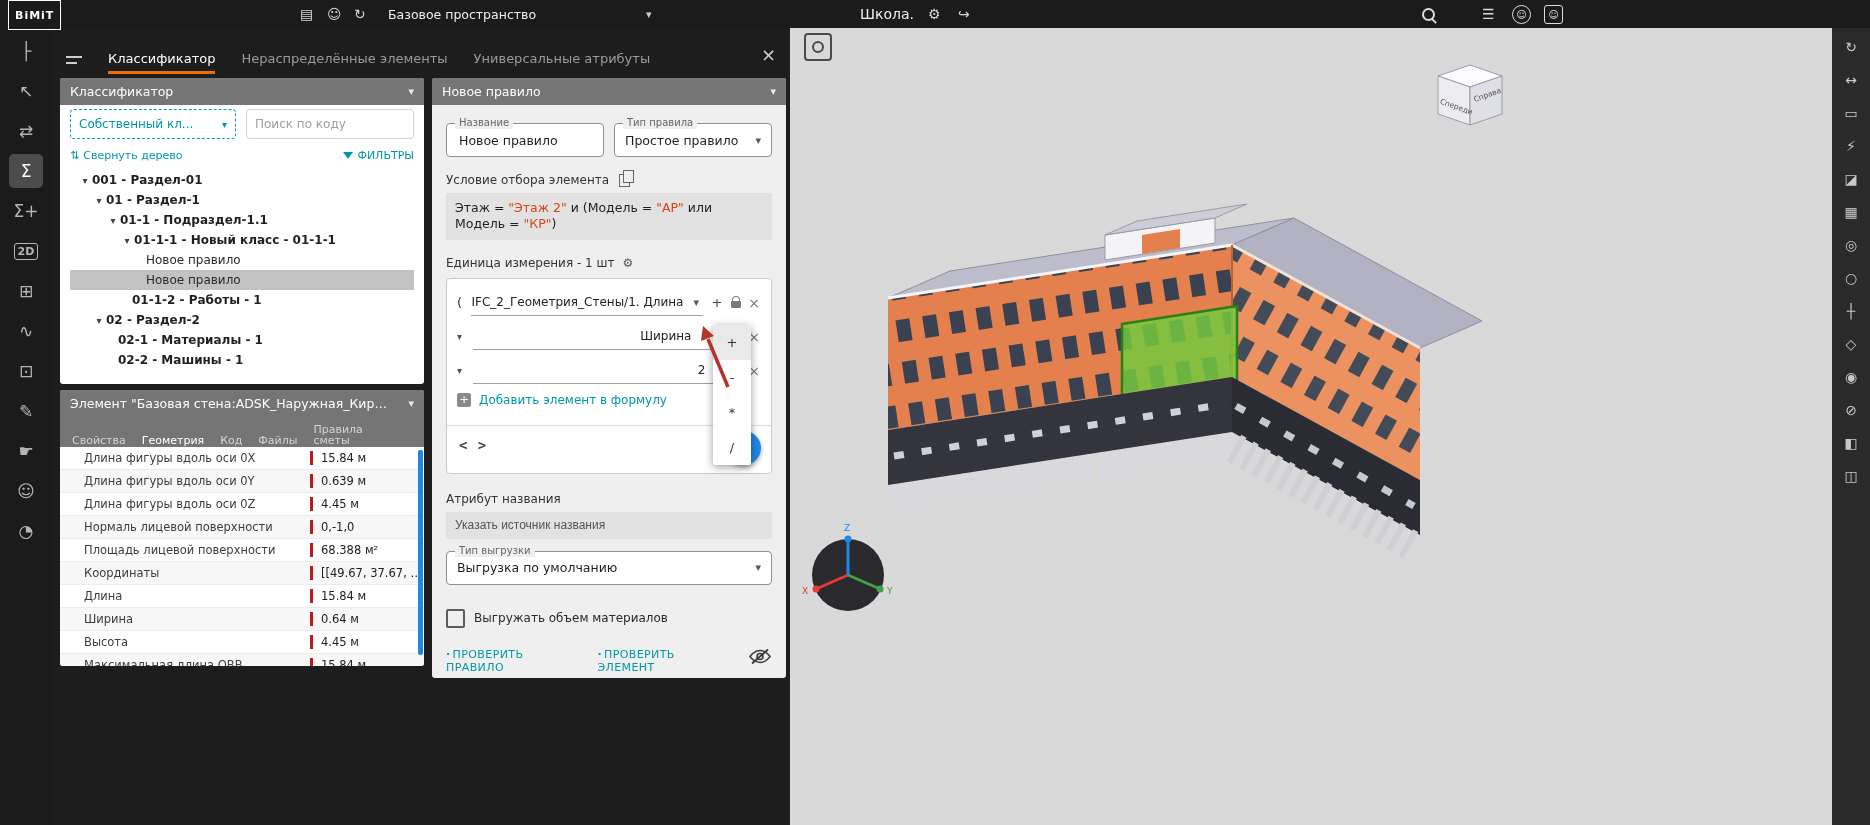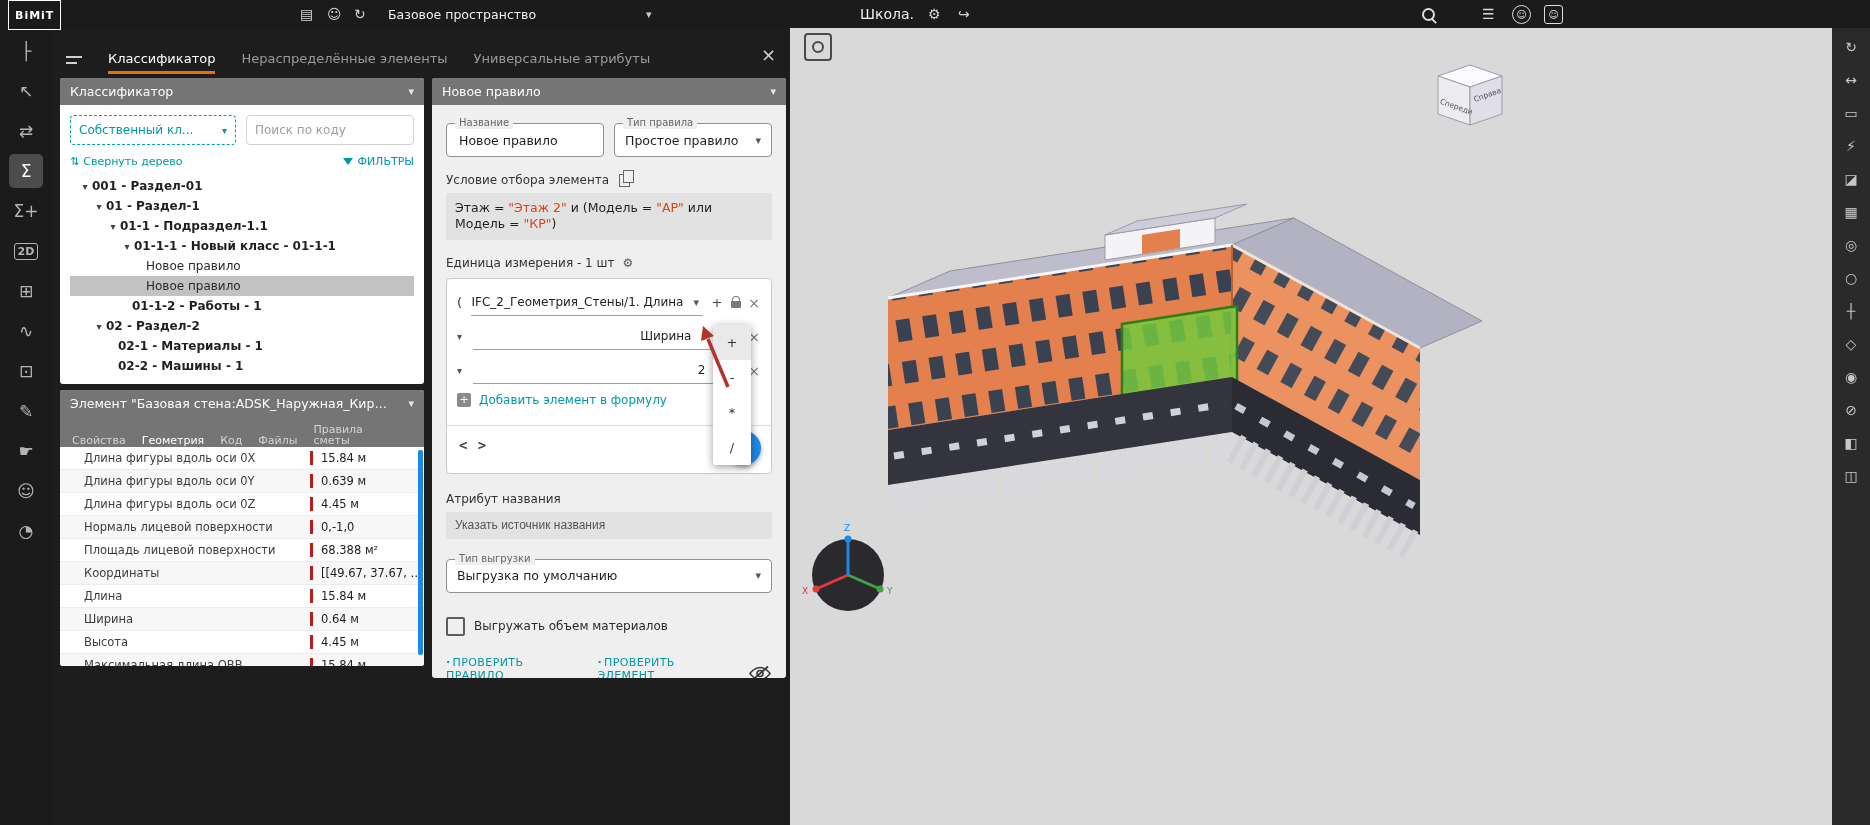--- a/index.html
+++ b/index.html
@@ -29,21 +29,21 @@
   .tune-icon::before{top:2px;width:16px}.tune-icon::after{top:8px;width:11px}
   .ptab{font-size:13px;color:#9a9a9a;padding-bottom:8px;cursor:pointer;white-space:nowrap}
   .ptab.active{color:#fff;border-bottom:3px solid #ef6c00;padding-bottom:5px}
   .panel-close{position:absolute;right:14px;top:16px;font-size:18px;color:#cfcfcf;cursor:pointer}
   .card{position:absolute;background:#fff;border-radius:3px;overflow:hidden}
   .card-header{height:27px;background:#757575;color:#fff;display:flex;align-items:center;justify-content:space-between;
                padding:0 10px;font-size:12.5px}
   .card-header .hcaret{color:#e8e8e8;font-size:11px}
   
   .card-classifier{left:8px;top:50px;width:364px;height:306px}
-  .cls-body{padding:10px 10px 0 10px}
+  .cls-body{padding:4px 10px 0 10px}
   .cls-row{display:flex;gap:10px}
   .chip{flex:1;border:1px dashed #00a0af;color:#0097a7;border-radius:4px;height:30px;display:flex;align-items:center;
         justify-content:space-between;padding:0 8px;box-sizing:border-box;cursor:pointer;font-size:12px}
   .code-search{flex:1;height:30px;border:1px solid #d0d0d0;border-radius:4px;padding:0 8px;box-sizing:border-box;
         font-size:12px;font-family:inherit;color:#333;background:#fff}
   .code-search::placeholder{color:#9e9e9e}
   .links-row{display:flex;justify-content:space-between;align-items:center;margin-top:10px;font-size:11px;color:#0097a7}
   .link{display:flex;align-items:center;gap:4px;cursor:pointer}
   .funnel{width:0;height:0;border-left:5px solid transparent;border-right:5px solid transparent;border-top:7px solid #0097a7;display:inline-block}
   .tree{margin-top:8px}
@@ -95,24 +95,24 @@
   .confirm-btn{position:absolute;right:10px;top:152px;width:34px;height:34px;border-radius:50%;background:#1e88e5;color:#fff;
             display:flex;align-items:center;justify-content:center;font-size:16px;box-shadow:0 2px 5px rgba(0,0,0,.35);cursor:pointer;z-index:4}
   .op-menu{position:absolute;left:266px;top:46px;width:38px;background:#fff;border-radius:2px;
            box-shadow:0 2px 8px rgba(0,0,0,.4);z-index:6;overflow:hidden}
   .op-item{height:35px;display:flex;align-items:center;justify-content:center;font-size:13px;color:#333;cursor:pointer}
   .op-item.hover{background:#e9e9e9}
   .annot-arrow{position:absolute;left:0;top:0;width:338px;height:196px;z-index:8;pointer-events:none}
   .gray-input{margin-top:6px;width:100%;height:27px;background:#e2e2e2;border:none;border-radius:2px;padding:0 9px;
               box-sizing:border-box;font-family:Liberation Sans, sans-serif;font-size:12px;color:#333}
   .gray-input::placeholder{color:#555}
-  .export-field{margin-top:20px}
+  .export-field{margin-top:12px}
   .chk-row{margin-top:24px;display:flex;align-items:center;gap:9px;font-size:12px;color:#2a2a2a}
   .chk-box{width:15px;height:15px;border:2px solid #5c5c5c;border-radius:2px;background:#efefef;flex:none;cursor:pointer}
-  .rule-footer{margin-top:20px;display:flex;align-items:flex-end;gap:16px}
+  .rule-footer{margin-top:20px;display:flex;align-items:flex-start;gap:16px}
   .check-link{color:#0097a7;font-size:11px;letter-spacing:.4px;cursor:pointer}
   .check-link::before{content:"·";margin-right:2px;font-weight:bold}
   .footer-eye{margin-left:auto;cursor:pointer;display:flex;align-items:center}
   
   .viewport{position:absolute;left:790px;top:28px;width:1042px;bottom:0;background:#d9d9d9}
   .model-svg{position:absolute;left:0;top:0}
   .sel-tool{position:absolute;left:14px;top:5px;width:24px;height:24px;border:2px solid #4a4a4a;border-radius:4px;
             display:flex;align-items:center;justify-content:center;cursor:pointer}
   .sel-tool::after{content:"";width:8px;height:8px;border:2px solid #4a4a4a;border-radius:50%}
   

